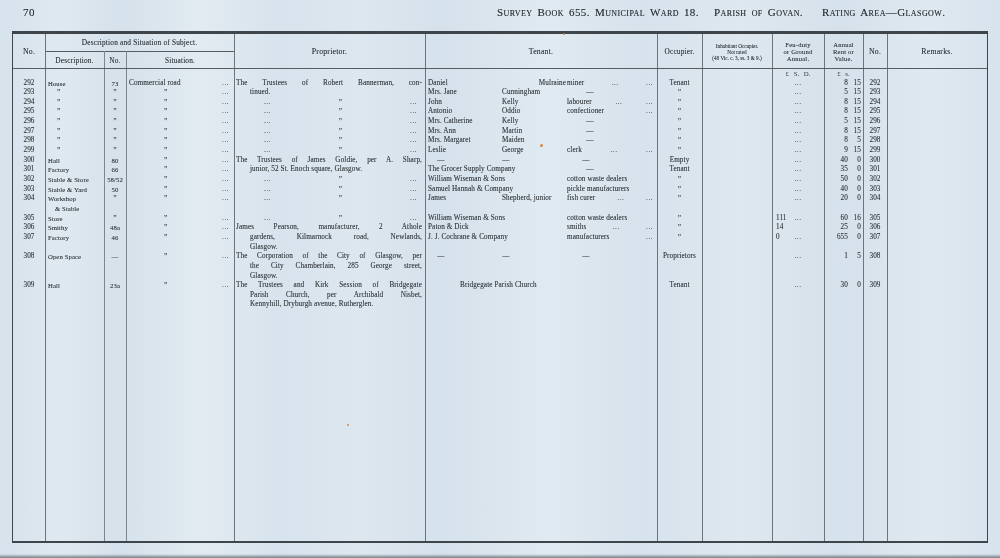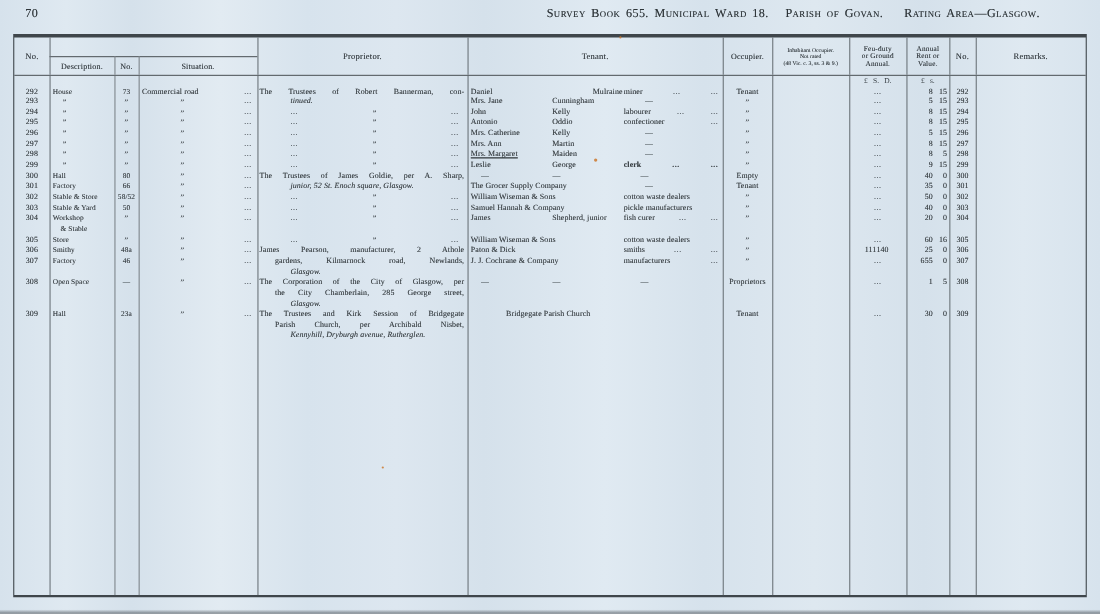--- a/index.html
+++ b/index.html
@@ -35,46 +35,47 @@
   .tbody{position:absolute;left:0;top:35px;right:0;bottom:0;}
   .moneyhead{position:absolute;height:9px;font-size:6.8px;text-align:center;word-spacing:3px;color:#343b40;line-height:8px;}
   .bc{position:absolute;height:9.65px;line-height:9.55px;font-size:7.2px;letter-spacing:.1px;
       white-space:nowrap;box-sizing:border-box;color:#3a4145;text-shadow:0 0 .35px rgba(50,56,62,.5);}
   .ctr{text-align:center;}
   .rt{text-align:right;padding-right:5px;}
   .dots{color:#4a5156;letter-spacing:.5px;}
   .ditto{font-size:7.5px;color:#464d52;}
   .descsm{font-size:6.7px;}
   .pj{white-space:normal;text-align:justify;text-align-last:justify;padding:0 3px 0 2px;}
-  .pi{padding-left:30px;font-style:italic;}
+  .pi{padding-left:16px;}
   .pij{white-space:normal;text-align:justify;text-align-last:justify;padding:0 3px 0 16px;}
   .pd{display:flex;justify-content:space-between;padding:0 8px 0 30px;}
   .occflex{display:flex;justify-content:space-between;padding-right:2px;}
   .rentflex{display:flex;}
   .rentflex .p{flex:1;text-align:right;}
   .rentflex .s{width:13px;text-align:right;padding-right:2px;}
-  .feuflex{display:flex;justify-content:center;padding:0 6px 0 4px;}
+  .feuflex{display:flex;justify-content:center;padding:0 6px 0 4px;flex-direction:column;}
   .speck{position:absolute;width:2px;height:2px;border-radius:50%;background:rgba(205,120,45,.85);}
   .botshadow{position:absolute;left:0;bottom:0;width:100%;height:4px;
     background:linear-gradient(180deg,rgba(40,46,51,0),rgba(40,46,51,.55));}
 </style>
 </head>
 <body>
 
 <div class="pghead">
   <span class="pgnum">70</span>
   <span class="h2" style="left:497px">Survey Book 655.</span>
   <span class="h2" style="left:595px">Municipal Ward 18.</span>
   <span class="h2" style="left:714px">Parish of Govan.</span>
   <span class="h2" style="left:822px">Rating Area—Glasgow.</span>
 </div>
 
 <div class="tblframe">
   <div class="thead">
     <div class="hc" style="left:0;top:0;width:32px;height:35px">No.</div>
+    <div class="hc small" style="left:32px;top:0;width:189px;height:17px">Description and Situation of Subject.</div>
     <div class="hc small" style="left:32px;top:17px;width:59px;height:18px">Description.</div>
     <div class="hc small" style="left:91px;top:17px;width:22px;height:18px">No.</div>
     <div class="hc small" style="left:113px;top:17px;width:108px;height:18px">Situation.</div>
     <div class="hc" style="left:412px;top:0;width:232px;height:35px">Tenant.</div>
     <div class="hc" style="left:221px;top:0;width:191px;height:35px">Proprietor.</div>
     <div class="hc small" style="left:644px;top:0;width:45px;height:35px">Occupier.</div>
     <div class="hc tiny" style="left:689px;top:0;width:70px;height:35px">
       <span>Inhabitant Occupier.</span>
       <span>Not rated</span>
       <span>(48 Vic. c. 3, ss. 3 &amp; 9.)</span>
@@ -244,21 +245,21 @@
       <div class="bc ctr" style="left: 0px; top: 67.4px; width: 32px;">298</div>
       <div class="bc ditto" style="left: 32px; top: 67.4px; width: 59px; padding-left: 12px;">”</div>
       <div class="bc ctr ditto" style="left: 91px; top: 67.4px; width: 22px;">”</div>
       <div class="bc ditto" style="left: 113px; top: 67.4px; width: 108px; padding-left: 38px;">”</div>
       <div class="bc dots rt" style="left: 113px; top: 67.4px; width: 108px;">...</div>
       <div class="bc pd" style="left: 221px; top: 67.4px; width: 191px;">
         <span class="dots">...</span>
         <span class="ditto">”</span>
         <span class="dots">...</span>
       </div>
-      <div class="bc" style="left: 415px; top: 67.4px; width: 73px; text-decoration: underline;">Mrs. Margaret</div>
+      <div class="bc" style="left: 415px; top: 67.4px; width: 73px;">Mrs. Margaret</div>
       <div class="bc" style="left: 489px; top: 67.4px; width: 64px;">Maiden</div>
       <div class="bc ctr" style="left: 562px; top: 67.4px; width: 30px;">—</div>
       <div class="bc ctr ditto" style="left: 644px; top: 67.4px; width: 45px;">”</div>
       <div class="bc ctr dots" style="left: 759px; top: 67.4px; width: 52px;">...</div>
       <div class="bc rentflex" style="left: 811px; top: 67.4px; width: 39px;">
         <span class="p">8</span>
         <span class="s">5</span>
       </div>
       <div class="bc ctr" style="left: 850px; top: 67.4px; width: 24px;">298</div>
       <div class="bc ctr" style="left: 0px; top: 77.05px; width: 32px;">299</div>
@@ -266,21 +267,21 @@
       <div class="bc ctr ditto" style="left: 91px; top: 77.05px; width: 22px;">”</div>
       <div class="bc ditto" style="left: 113px; top: 77.05px; width: 108px; padding-left: 38px;">”</div>
       <div class="bc dots rt" style="left: 113px; top: 77.05px; width: 108px;">...</div>
       <div class="bc pd" style="left: 221px; top: 77.05px; width: 191px;">
         <span class="dots">...</span>
         <span class="ditto">”</span>
         <span class="dots">...</span>
       </div>
       <div class="bc" style="left: 415px; top: 77.05px; width: 73px;">Leslie</div>
       <div class="bc" style="left: 489px; top: 77.05px; width: 64px;">George</div>
-      <div class="bc occflex" style="left: 554px; top: 77.05px; width: 88px; font-weight: bold;">
+      <div class="bc occflex" style="left: 554px; top: 77.05px; width: 88px;">
         <span>clerk</span>
         <span class="dots">...</span>
         <span class="dots">...</span>
       </div>
       <div class="bc ctr ditto" style="left: 644px; top: 77.05px; width: 45px;">”</div>
       <div class="bc ctr dots" style="left: 759px; top: 77.05px; width: 52px;">...</div>
       <div class="bc rentflex" style="left: 811px; top: 77.05px; width: 39px;">
         <span class="p">9</span>
         <span class="s">15</span>
       </div>

